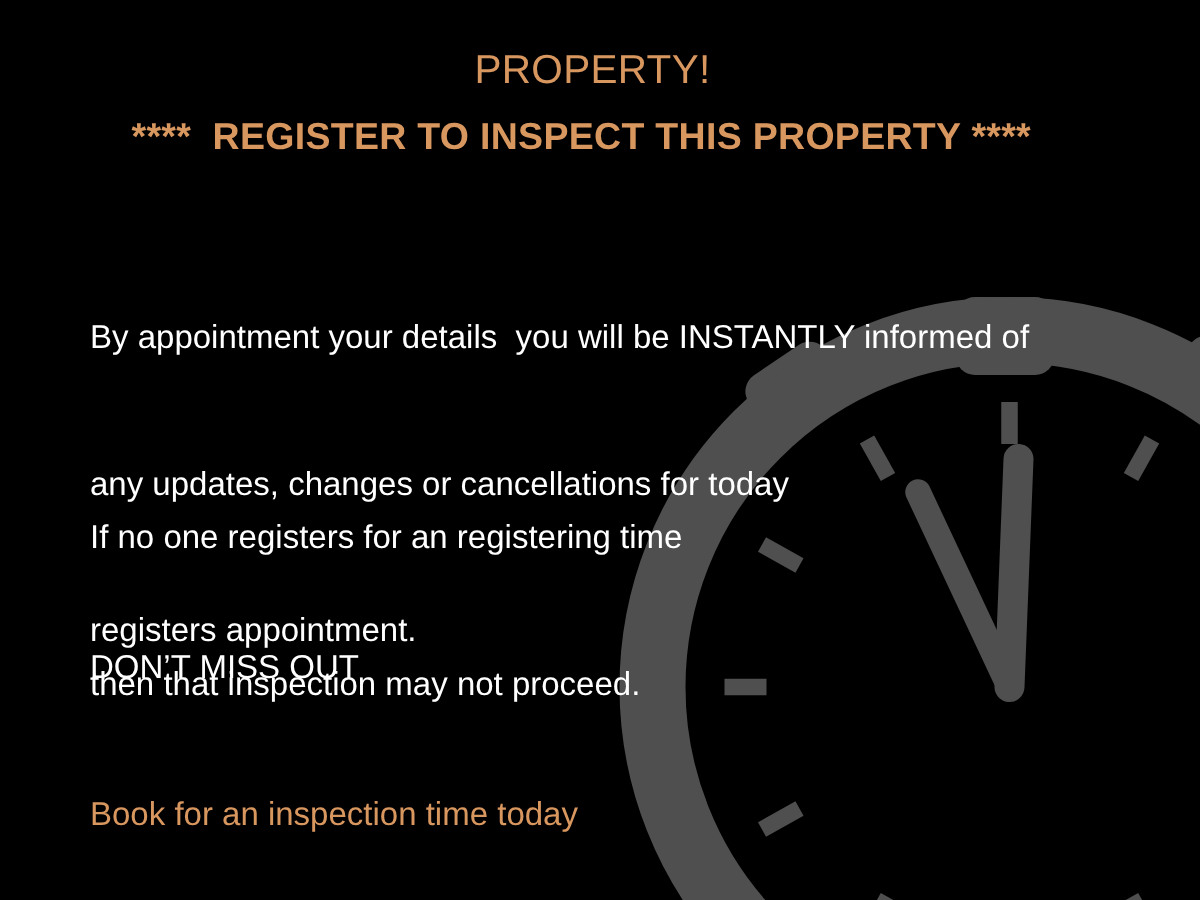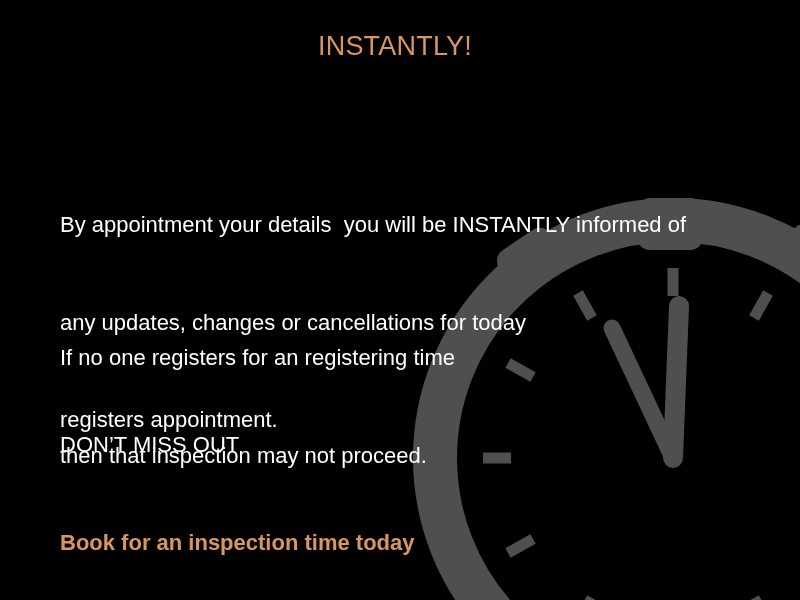--- a/index.html
+++ b/index.html
@@ -72,21 +72,21 @@
     line-height: 32.5px;
     white-space: pre;
   }
   #para-1 { top: 144px; }
   #para-2 { top: 277px; }
   #para-3 { top: 364px; }
 
   .line { display: block; }
   .line-orange {
     color: #d99760;
-    font-weight: bold;
+    font-weight: normal;
   }
 </style>
 </head>
 <body>
 
 <div id="slide">
 
   <svg id="stopwatch" viewBox="0 0 800 600" aria-hidden="true">
     <defs>
       <clipPath id="slide-clip">
@@ -145,22 +145,23 @@
 
       <g>
         <line x1="673" y1="458" x2="612" y2="328" stroke="#4f4f4f" stroke-width="17" stroke-linecap="round"></line>
       </g>
 
     </g>
   </svg>
 
   <div id="text-layer">
 
-    <div class="heading-1">INSTANTLY!</div>
+    <div class="heading-1">PROPERTY!</div>
 
+    <div class="heading-2">****  REGISTER TO INSPECT THIS PROPERTY ****</div>
 
     <div class="body-block" id="para-1">
       <span class="line">By appointment your details  you will be INSTANTLY informed of</span>
       <span class="line">any updates, changes or cancellations for today</span>
       <span class="line">registers appointment.</span>
     </div>
 
     <div class="body-block" id="para-2">
       <span class="line">If no one registers for an registering time</span>
       <span class="line">then that inspection may not proceed.</span>

